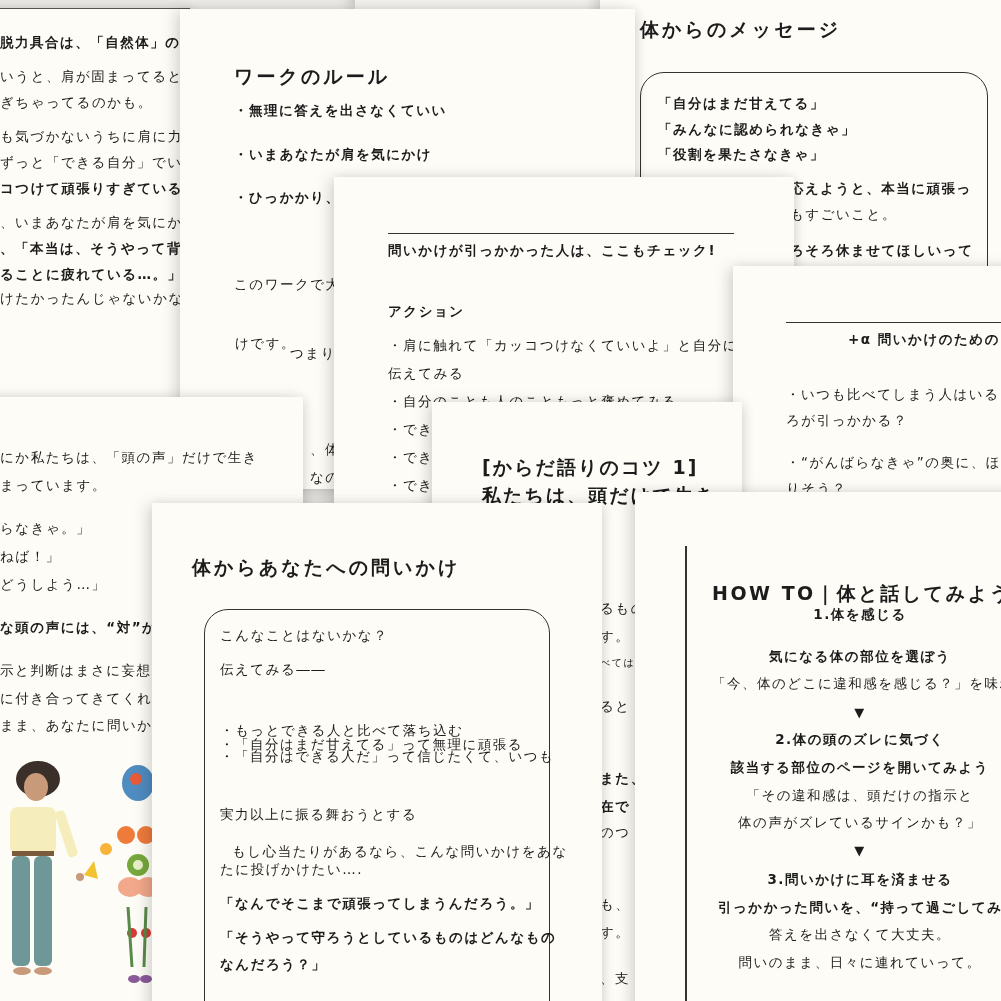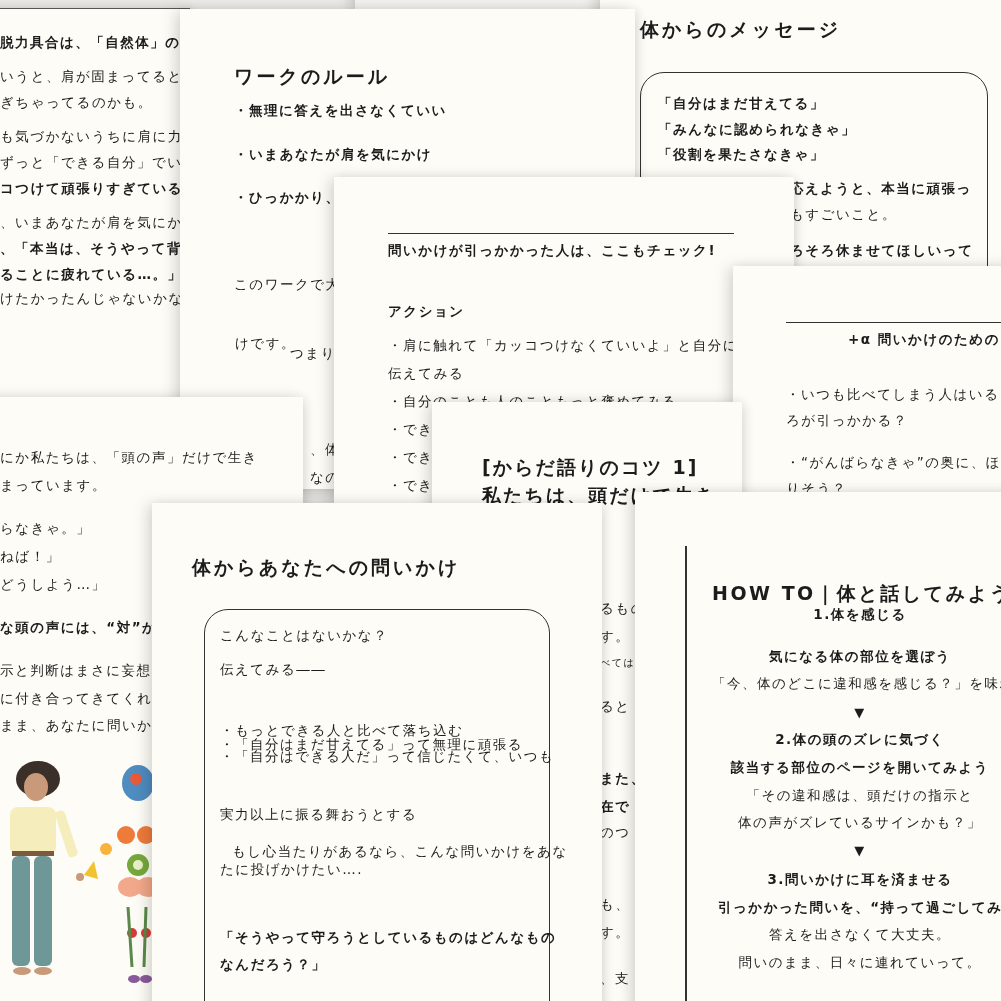--- a/index.html
+++ b/index.html
@@ -144,20 +144,21 @@
   <div class="t h" style="left:40px; top:55px;">体からあなたへの問いかけ</div>
   <div class="rbox" style="left:52px; top:106px; width:344px; height:440px;"></div>
   <div class="t" style="left:68px; top:126px;">こんなことはないかな？</div>
   <div class="t" style="left:68px; top:160px;">伝えてみる――</div>
   <div class="t" style="left:68px; top:195px;margin-top:40px;">・「自分はまだ甘えてる」って無理に頑張る</div>
   <div class="t" style="left:68px; top:221px;">・もっとできる人と比べて落ち込む</div>
   <div class="t" style="left:68px; top:247px;">・「自分はできる人だ」って信じたくて、いつも</div>
   <div class="t" style="left:68px; top:273px;margin-top:32px;">実力以上に振る舞おうとする</div>
   <div class="t" style="left:80px; top:333px;margin-top:9px;">もし心当たりがあるなら、こんな問いかけをあな</div>
   <div class="t" style="left:68px; top:360px;">たに投げかけたい….</div>
+  <div class="t b" style="left:68px; top:394px;">「なんでそこまで頑張ってしまうんだろう。」</div>
   <div class="t b" style="left:68px; top:428px;">「そうやって守ろうとしているものはどんなもの</div>
   <div class="t b" style="left:68px; top:455px;">なんだろう？」</div>
 </div>
 
 <div class="page" style="left:635px; top:492px; width:390px; height:530px;">
   <div class="vline" style="left:50px; top:54px; height:480px;"></div>
   <div class="t" style="left:77px; top:92px; font-size:19px; font-weight:bold; letter-spacing:2.5px;">HOW TO｜体と話してみよう</div>
   <div class="t b center" style="left:125px; width:200px; top:116px;">1.体を感じる</div>
   <div class="t b center" style="left:125px; width:200px; top:158px;">気になる体の部位を選ぼう</div>
   <div class="t" style="left:77px; top:185px;">「今、体のどこに違和感を感じる？」を味わ</div>

